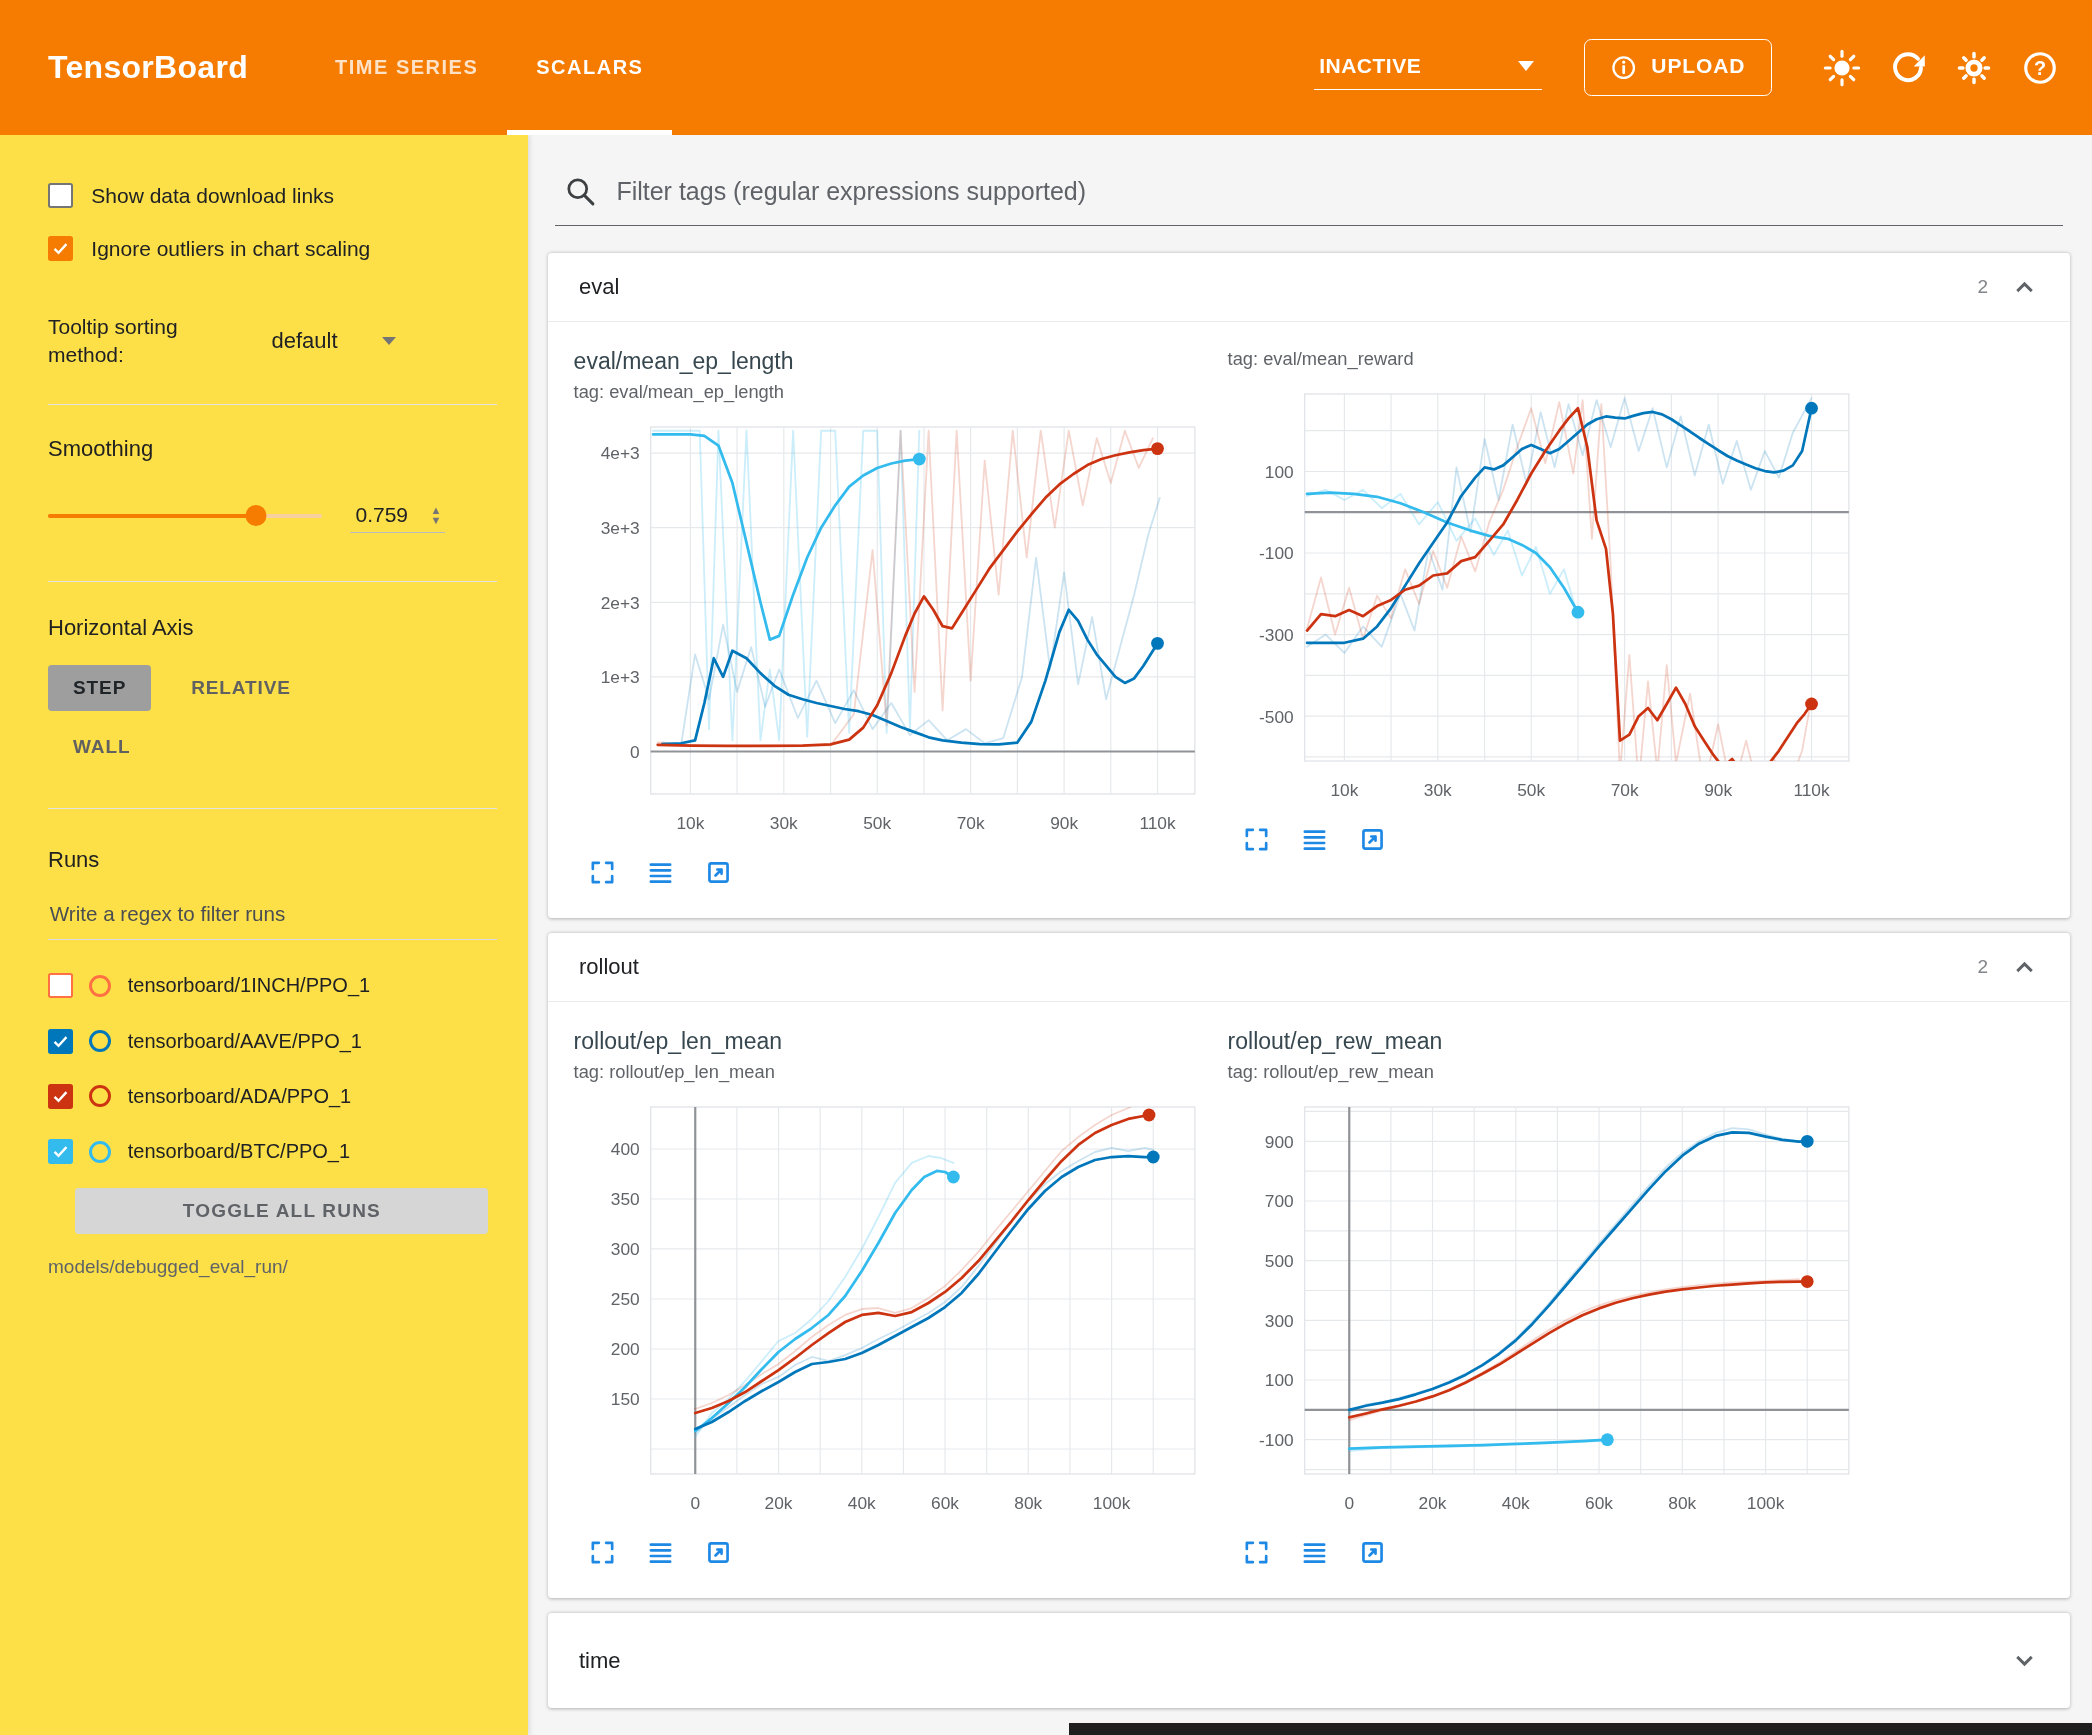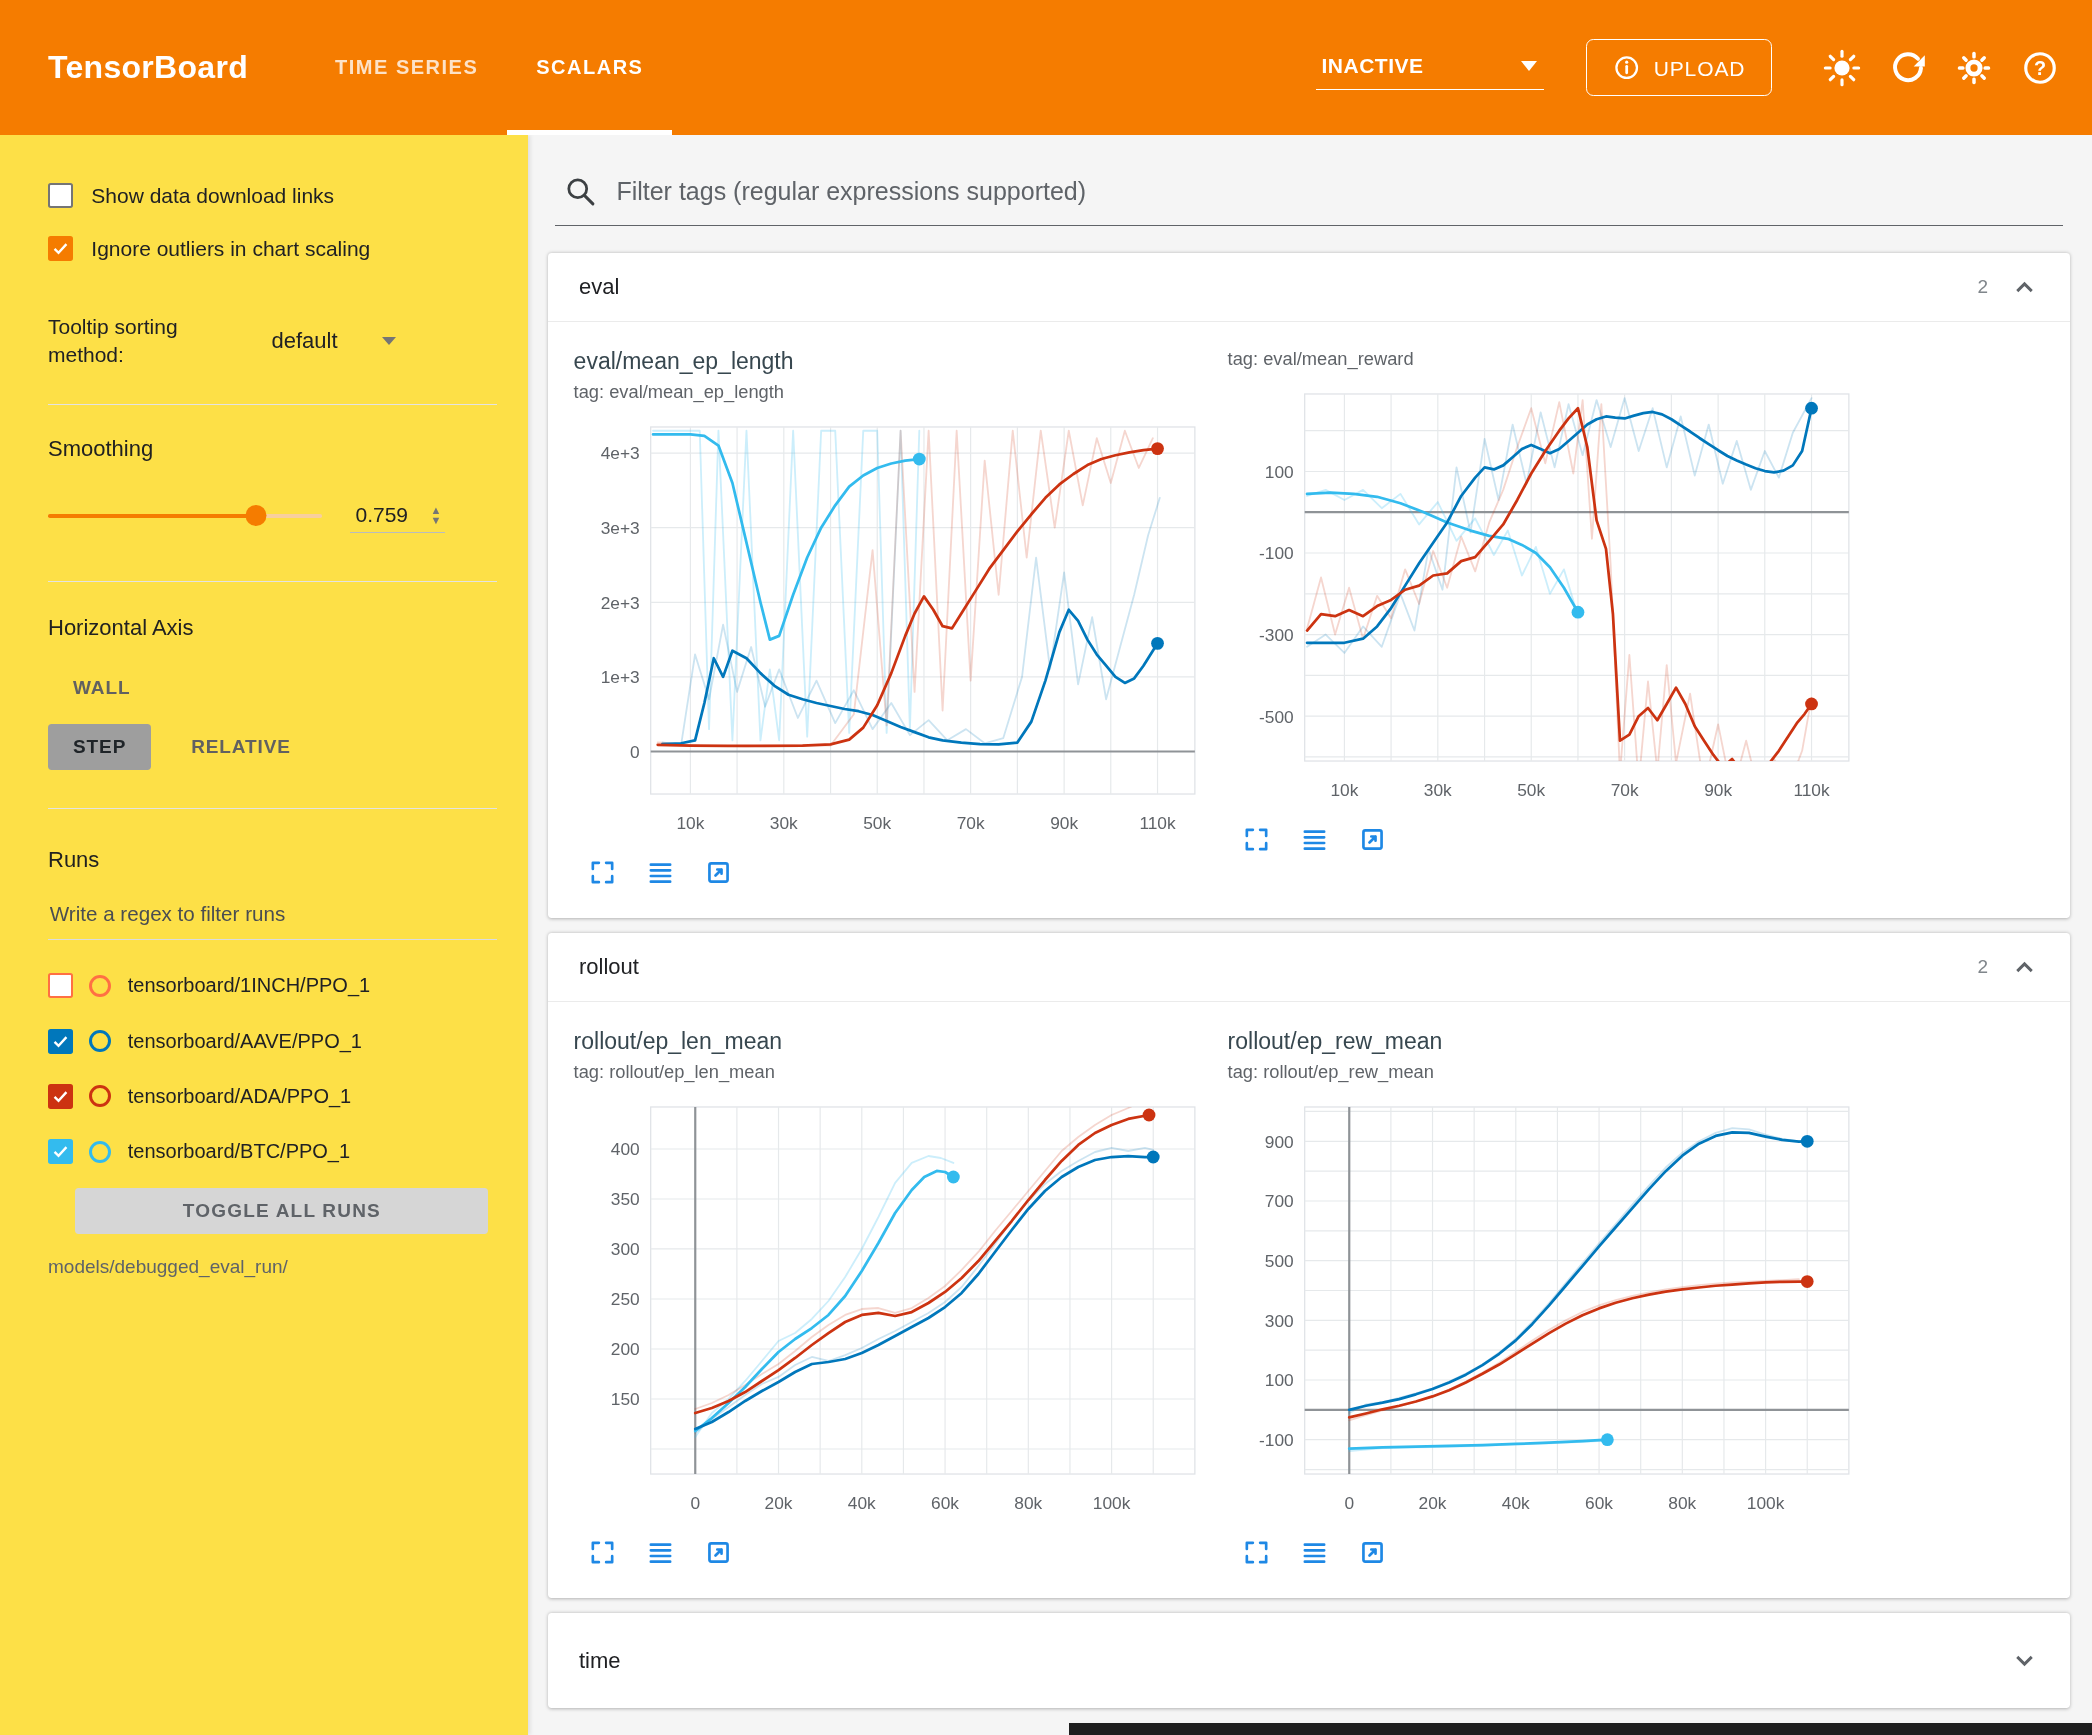--- a/index.html
+++ b/index.html
@@ -9,21 +9,21 @@
   .header{height:135px;background:#f57c00;display:flex;align-items:center;color:#fff;position:relative;z-index:5}
   .logo{font-size:32px;font-weight:700;padding:0 58px 0 48px;letter-spacing:0.3px}
   .tabs{display:flex;height:100%}
   .tab{display:flex;align-items:center;padding:0 29px;font-size:20px;letter-spacing:1.5px;color:rgba(255,255,255,.78);position:relative;cursor:pointer;font-weight:600}
   .tab.active{color:#fff}
   .tab.active::after{content:"";position:absolute;left:0;right:0;bottom:0;height:4.6px;background:#fff}
   .header-spacer{flex:1}
   .status-dd{display:flex;align-items:center;justify-content:space-between;border-bottom:1.8px solid #fff;padding:9.1px 7.3px 11px 5.5px;margin-right:42px;font-size:21px;font-weight:600;letter-spacing:0.5px;min-width:228px;cursor:pointer}
   .caret{width:0;height:0;border-left:8.2px solid transparent;border-right:8.2px solid transparent;border-top:10px solid #fff}
   .caret.gray{border-left:7.3px solid transparent;border-right:7.3px solid transparent;border-top:8.2px solid #757575}
-  .upload-btn{display:flex;align-items:flex-end;gap:13.7px;border:1.8px solid #fff;border-radius:7.3px;padding:13.7px 25.6px;font-size:21px;font-weight:400;letter-spacing:0.9px;margin-right:37px;background:transparent;color:#fff;cursor:pointer;font-family:inherit}
+  .upload-btn{display:flex;align-items:flex-start;gap:13.7px;border:1.8px solid #fff;border-radius:7.3px;padding:13.7px 25.6px;font-size:21px;font-weight:700;letter-spacing:0.9px;margin-right:37px;background:transparent;color:#fff;cursor:pointer;font-family:inherit}
   .hicon{width:42px;height:42px;margin:0 12px;display:flex;align-items:center;justify-content:center;cursor:pointer}
   .hicon:last-child{margin-right:31px}
   
   .body-row{display:flex;height:1600px}
   
   .sidebar{width:528px;background:#fde047;padding:42px 31px 0 48px;flex-shrink:0;font-size:21px;color:#202124;position:relative;z-index:2;box-shadow:1.8px 0 4.6px rgba(0,0,0,.10)}
   .cb-row{display:flex;align-items:center;gap:18.3px;margin-bottom:16.4px;height:37px;cursor:pointer}
   .checkbox{width:25px;height:25px;border:2.3px solid #757575;border-radius:2.7px;flex-shrink:0;display:flex;align-items:center;justify-content:center;background:#fff}
   .checkbox svg{display:none}
   .checkbox.checked svg{display:block}
@@ -195,25 +195,25 @@
               <span>▲</span>
               <span>▼</span>
             </span>
         </div>
       </div>
 
       <hr class="divider div2">
 
       <div class="section-label haxis-label">Horizontal Axis</div>
       <div class="axis-row">
-        <span class="axis-btn">WALL</span>
-      </div>
-      <div class="axis-row">
         <span class="axis-btn selected">STEP</span>
         <span class="axis-btn">RELATIVE</span>
+      </div>
+      <div class="axis-row">
+        <span class="axis-btn">WALL</span>
       </div>
 
       <hr class="divider div3">
 
       <div class="section-label runs-label">Runs</div>
       <input class="runs-filter" placeholder="Write a regex to filter runs" style="">
 
       <div class="run-list">
         <div class="run-row">
           <span class="checkbox run-checkbox" style="border-color: rgb(255, 112, 67);">

